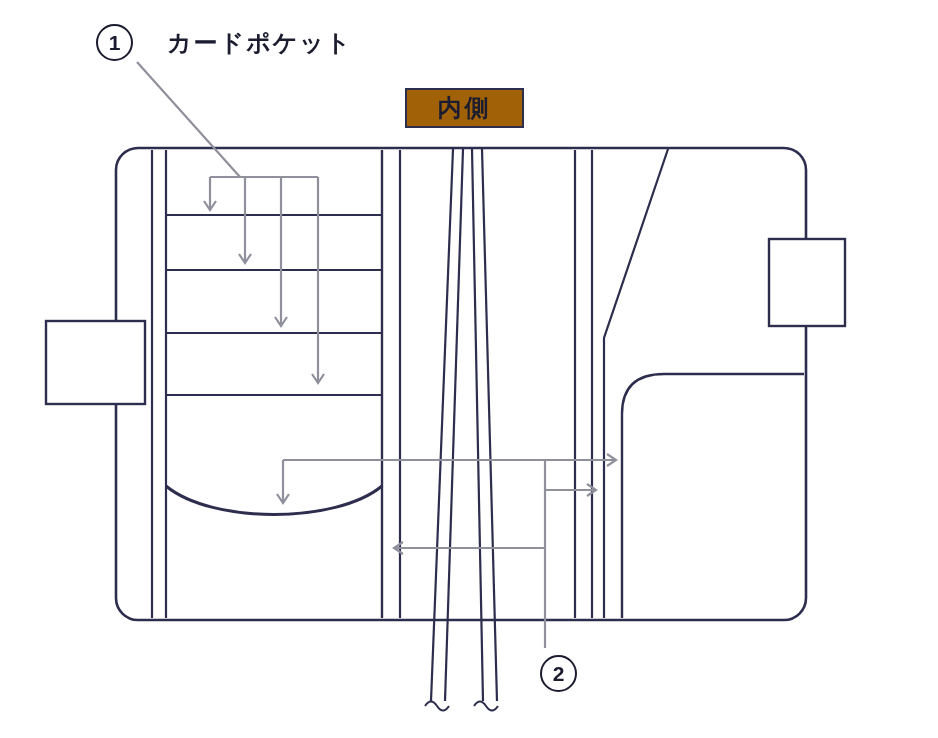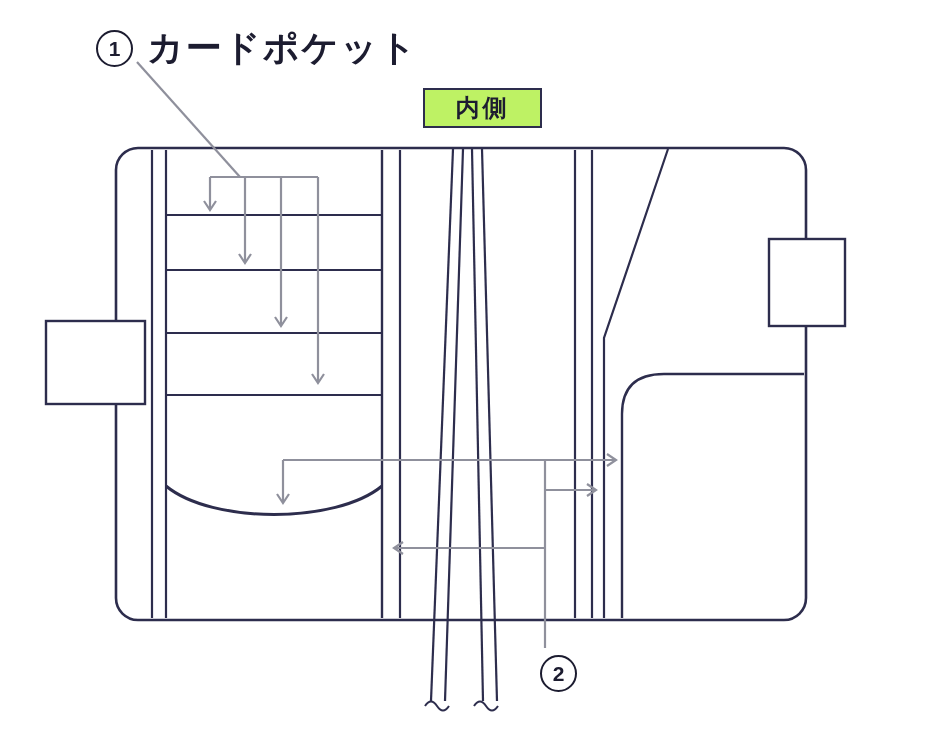--- a/index.html
+++ b/index.html
@@ -20,25 +20,25 @@
   .gy{stroke:var(--arrow);fill:none;}
   .label{
     position:absolute;display:flex;align-items:center;gap:14px;
     font-weight:bold;color:var(--text);
   }
   .circled-num{
     width:33px;height:33px;border:2.5px solid var(--text);border-radius:50%;
     display:flex;align-items:center;justify-content:center;
     font-size:21px;font-weight:bold;flex:0 0 auto;
   }
-  .label-text{font-size:36px;letter-spacing:2px;white-space:nowrap;}
+  .label-text{font-size:24px;letter-spacing:2px;white-space:nowrap;margin-left:20px;}
   .inner-side-box{
     position:absolute;left:405px;top:88px;width:115px;height:36px;
     border:2.5px solid var(--line);display:flex;align-items:center;justify-content:center;
-    font-size:24px;font-weight:bold;letter-spacing:3px;color:var(--text);background:#bef264;margin-left:18px;
+    font-size:24px;font-weight:bold;letter-spacing:3px;color:var(--text);background:#a16207;
   }
   #label-card-pocket{left:96px;top:24px;}
   #label-pocket{left:540px;top:655px;}
 </style>
 </head>
 <body>
 
 <div class="stage">
 
   <svg width="938" height="738" viewBox="0 0 938 738">

